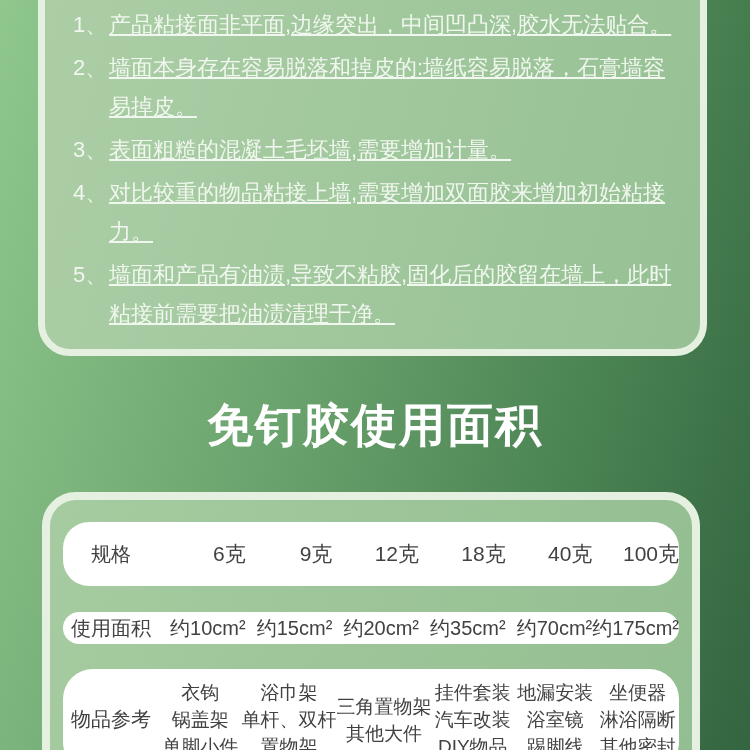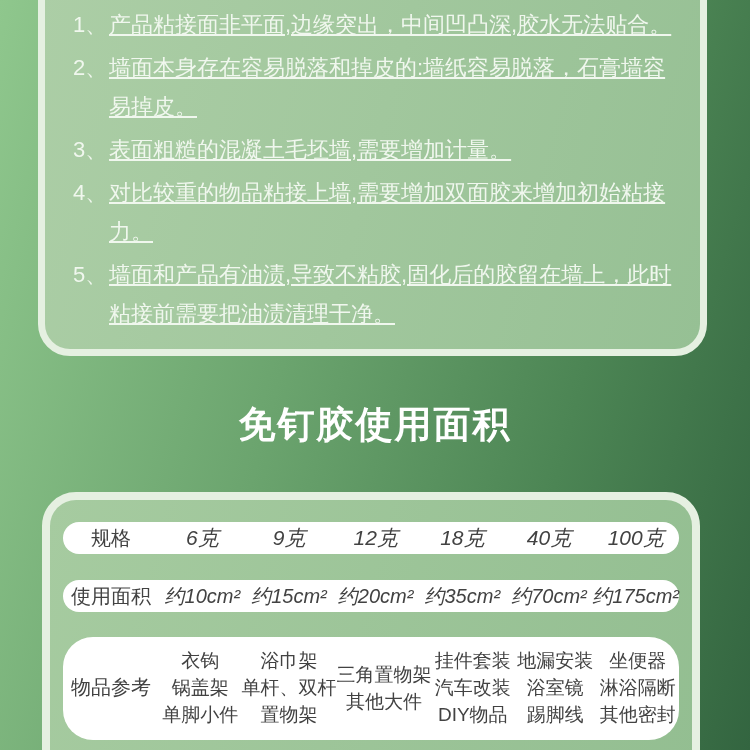--- a/index.html
+++ b/index.html
@@ -15,40 +15,40 @@
     background:linear-gradient(105deg,#accea6 0%, #96c094 100%);
     padding:42px 24px 0 28px;
   }
   .notes-list { margin:0; padding:0; list-style:none; }
   .note-item { display:flex; color:#f0f7ee; font-size:22px; line-height:39px; margin-bottom:4px; }
   .note-num  { flex:0 0 36px; }
   .note-text { flex:1;text-decoration:underline; }
   
   .section-title {
     position:absolute; top:394px; left:0; width:100%; margin:0;
-    text-align:center; font-size:37px; line-height:62px; font-weight:800;
+    text-align:center; font-size:46px; line-height:62px; font-weight:800;
     color:#ffffff; letter-spacing:2px;
   }
   
   .usage-box {
     position:absolute; left:42px; top:492px; width:658px; height:330px;
     box-sizing:border-box; border:8px solid #e5f0e1; border-radius:34px;
     background:linear-gradient(105deg,#a6cba0 0%, #93be91 100%);
     padding:22px 13px 0 13px;
   }
   .pill {
     background:#ffffff; border-radius:26px; display:flex; align-items:center;
     color:#424242;
   }
-  .pill-spec  { height:32px; margin-bottom:26px; font-size:21px; }
+  .pill-spec  { height:64px; margin-bottom:26px; font-size:21px; }
   .pill-area  { height:32px; margin-bottom:25px; font-size:20px; }
   .pill-items { padding:10px 0 12px 0; font-size:19px; border-radius:30px; }
   .cell-label { flex:0 0 96px; text-align:center; }
   .pill-spec .cell-label, .pill-area .cell-label, .pill-items .cell-label { font-size:20px; }
-  .cell { flex:1; text-align:center; white-space:nowrap;font-style:italic; }
+  .cell { flex:1; text-align:right; white-space:nowrap; }
   .item-col { flex:1; text-align:center; white-space:nowrap; line-height:27px; }
 </style>
 </head>
 <body>
 
 <div class="stage">
 
   <section class="notes-panel">
     <ol class="notes-list">
       <li class="note-item">

